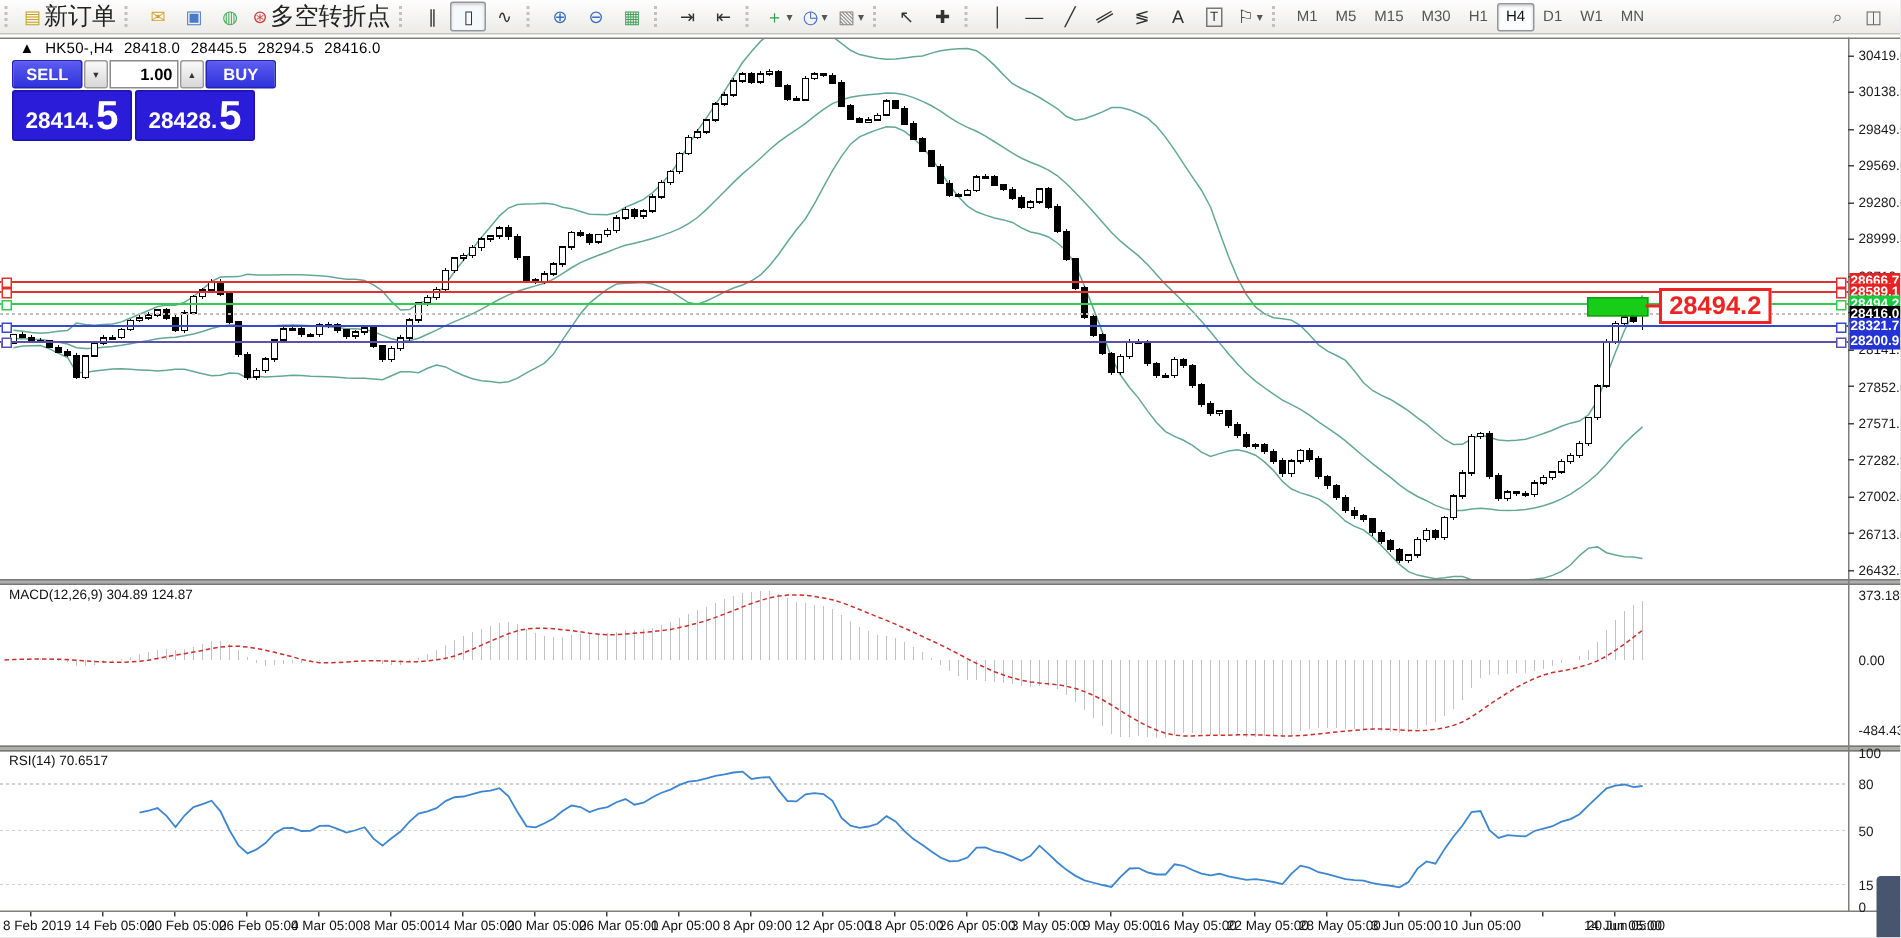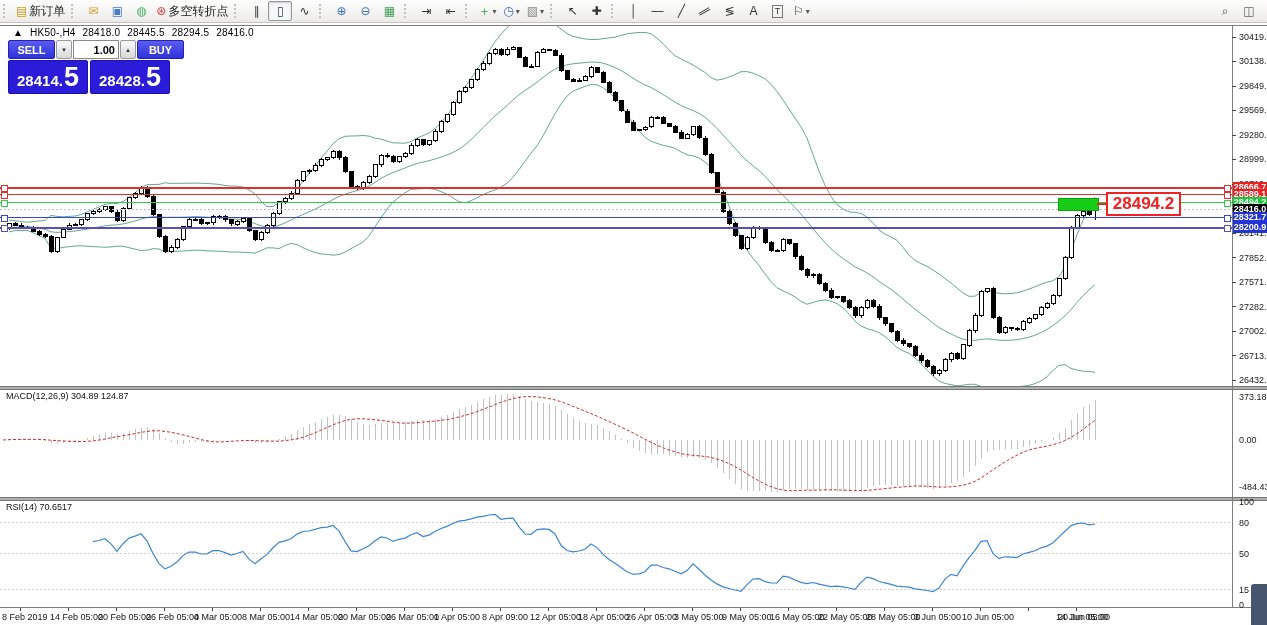--- a/index.html
+++ b/index.html
@@ -8,21 +8,21 @@
   
   #toolbar{position:absolute;left:0;top:0;width:1267px;height:22px;
     background:linear-gradient(#fefefe,#ecebe8);border-bottom:1px solid #c4c3c0;
     display:flex;align-items:center;font-size:11px;color:#333;z-index:30;}
   #tb-left,#tb-tf,#tb-right{display:flex;align-items:center;height:22px;}
   #tb-right{margin-left:auto;padding-right:6px;}
   .grip{width:4px;height:14px;border-left:2px dotted #c2c1be;margin:0 4px 0 3px;}
   .tbi{height:18px;min-width:18px;padding:0 2px;display:flex;align-items:center;justify-content:center;
        border:1px solid transparent;border-radius:2px;gap:2px;}
   .tbi .g{font-size:12px;line-height:18px;}
-  .tbi .lbl{font-size:12px;color:#222;white-space:nowrap;}
+  .tbi .lbl{font-size:16px;color:#222;white-space:nowrap;}
   .tbi.active{border:1px solid #97969b;background:#f6f9fc;box-shadow:inset 0 1px 2px rgba(0,0,0,.18);}
   .tbi .caret{font-size:8px;color:#555;}
   .tbi .rot{display:inline-block;transform:rotate(60deg);}
   .tbi .boxed{border:1px solid #777;font-size:9px;padding:0 2px;line-height:11px;}
   .tfb{height:17px;padding:0 5px;display:flex;align-items:center;font-size:10px;color:#555;
        border:1px solid transparent;border-radius:2px;}
   .tfb.active{border:1px solid #97969b;background:#fbfdff;box-shadow:inset 0 1px 2px rgba(0,0,0,.2);color:#111;}
   
   .hborder{position:absolute;left:0;width:1267px;background:#7e7e7a;height:1px;z-index:5;}
   .splitter{position:absolute;left:0;width:1267px;height:2px;background:#aeaeab;
@@ -160,20 +160,32 @@
         <div class="tbi">
           <span class="g">A</span>
         </div>
         <div class="tbi">
           <span class="g boxed">T</span>
         </div>
         <div class="tbi">
           <span class="g">⚐</span>
           <span class="caret">▾</span>
         </div>
+      </div>
+    <div id="tb-tf">
+        <div class="grip"></div>
+        <div class="tfb">M1</div>
+        <div class="tfb">M5</div>
+        <div class="tfb">M15</div>
+        <div class="tfb">M30</div>
+        <div class="tfb">H1</div>
+        <div class="tfb active">H4</div>
+        <div class="tfb">D1</div>
+        <div class="tfb">W1</div>
+        <div class="tfb">MN</div>
       </div>
     <div id="tb-right">
         <div class="tbi">
           <span class="g" style="color: rgb(102, 102, 102);">⌕</span>
         </div>
         <div class="tbi">
           <span class="g" style="color: rgb(102, 102, 102);">◫</span>
         </div>
       </div>
   </div>

